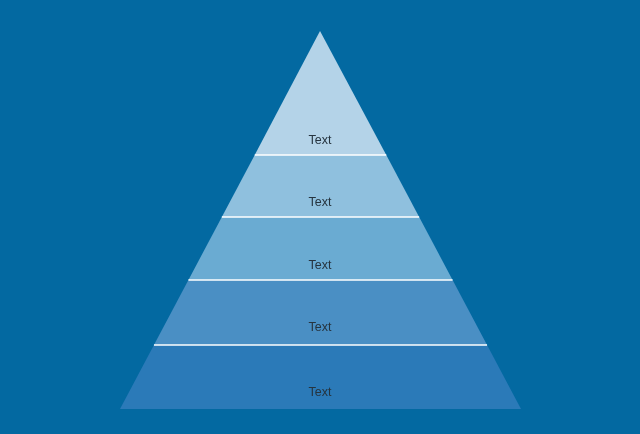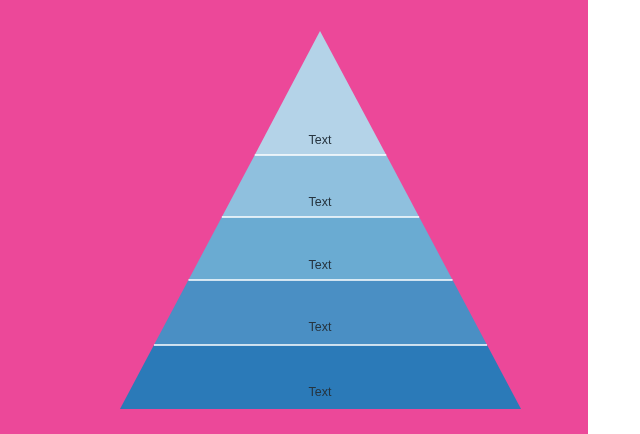--- a/index.html
+++ b/index.html
@@ -8,23 +8,23 @@
     background: #ffffff;
   }
   body {
     width: 640px;
     height: 434px;
     overflow: hidden;
     font-family: "Liberation Sans", sans-serif;
   }
   #pyramid-diagram {
     position: relative;
-    width: 588px;
+    width: 640px;
     height: 434px;
-    background: #ec4899;
+    background: #0369a1;
     text-align: right;
   }
   #pyramid-svg {
     position: absolute;
     left: 0;
     top: 0;
     width: 640px;
     height: 434px;
     display: block;
   }

